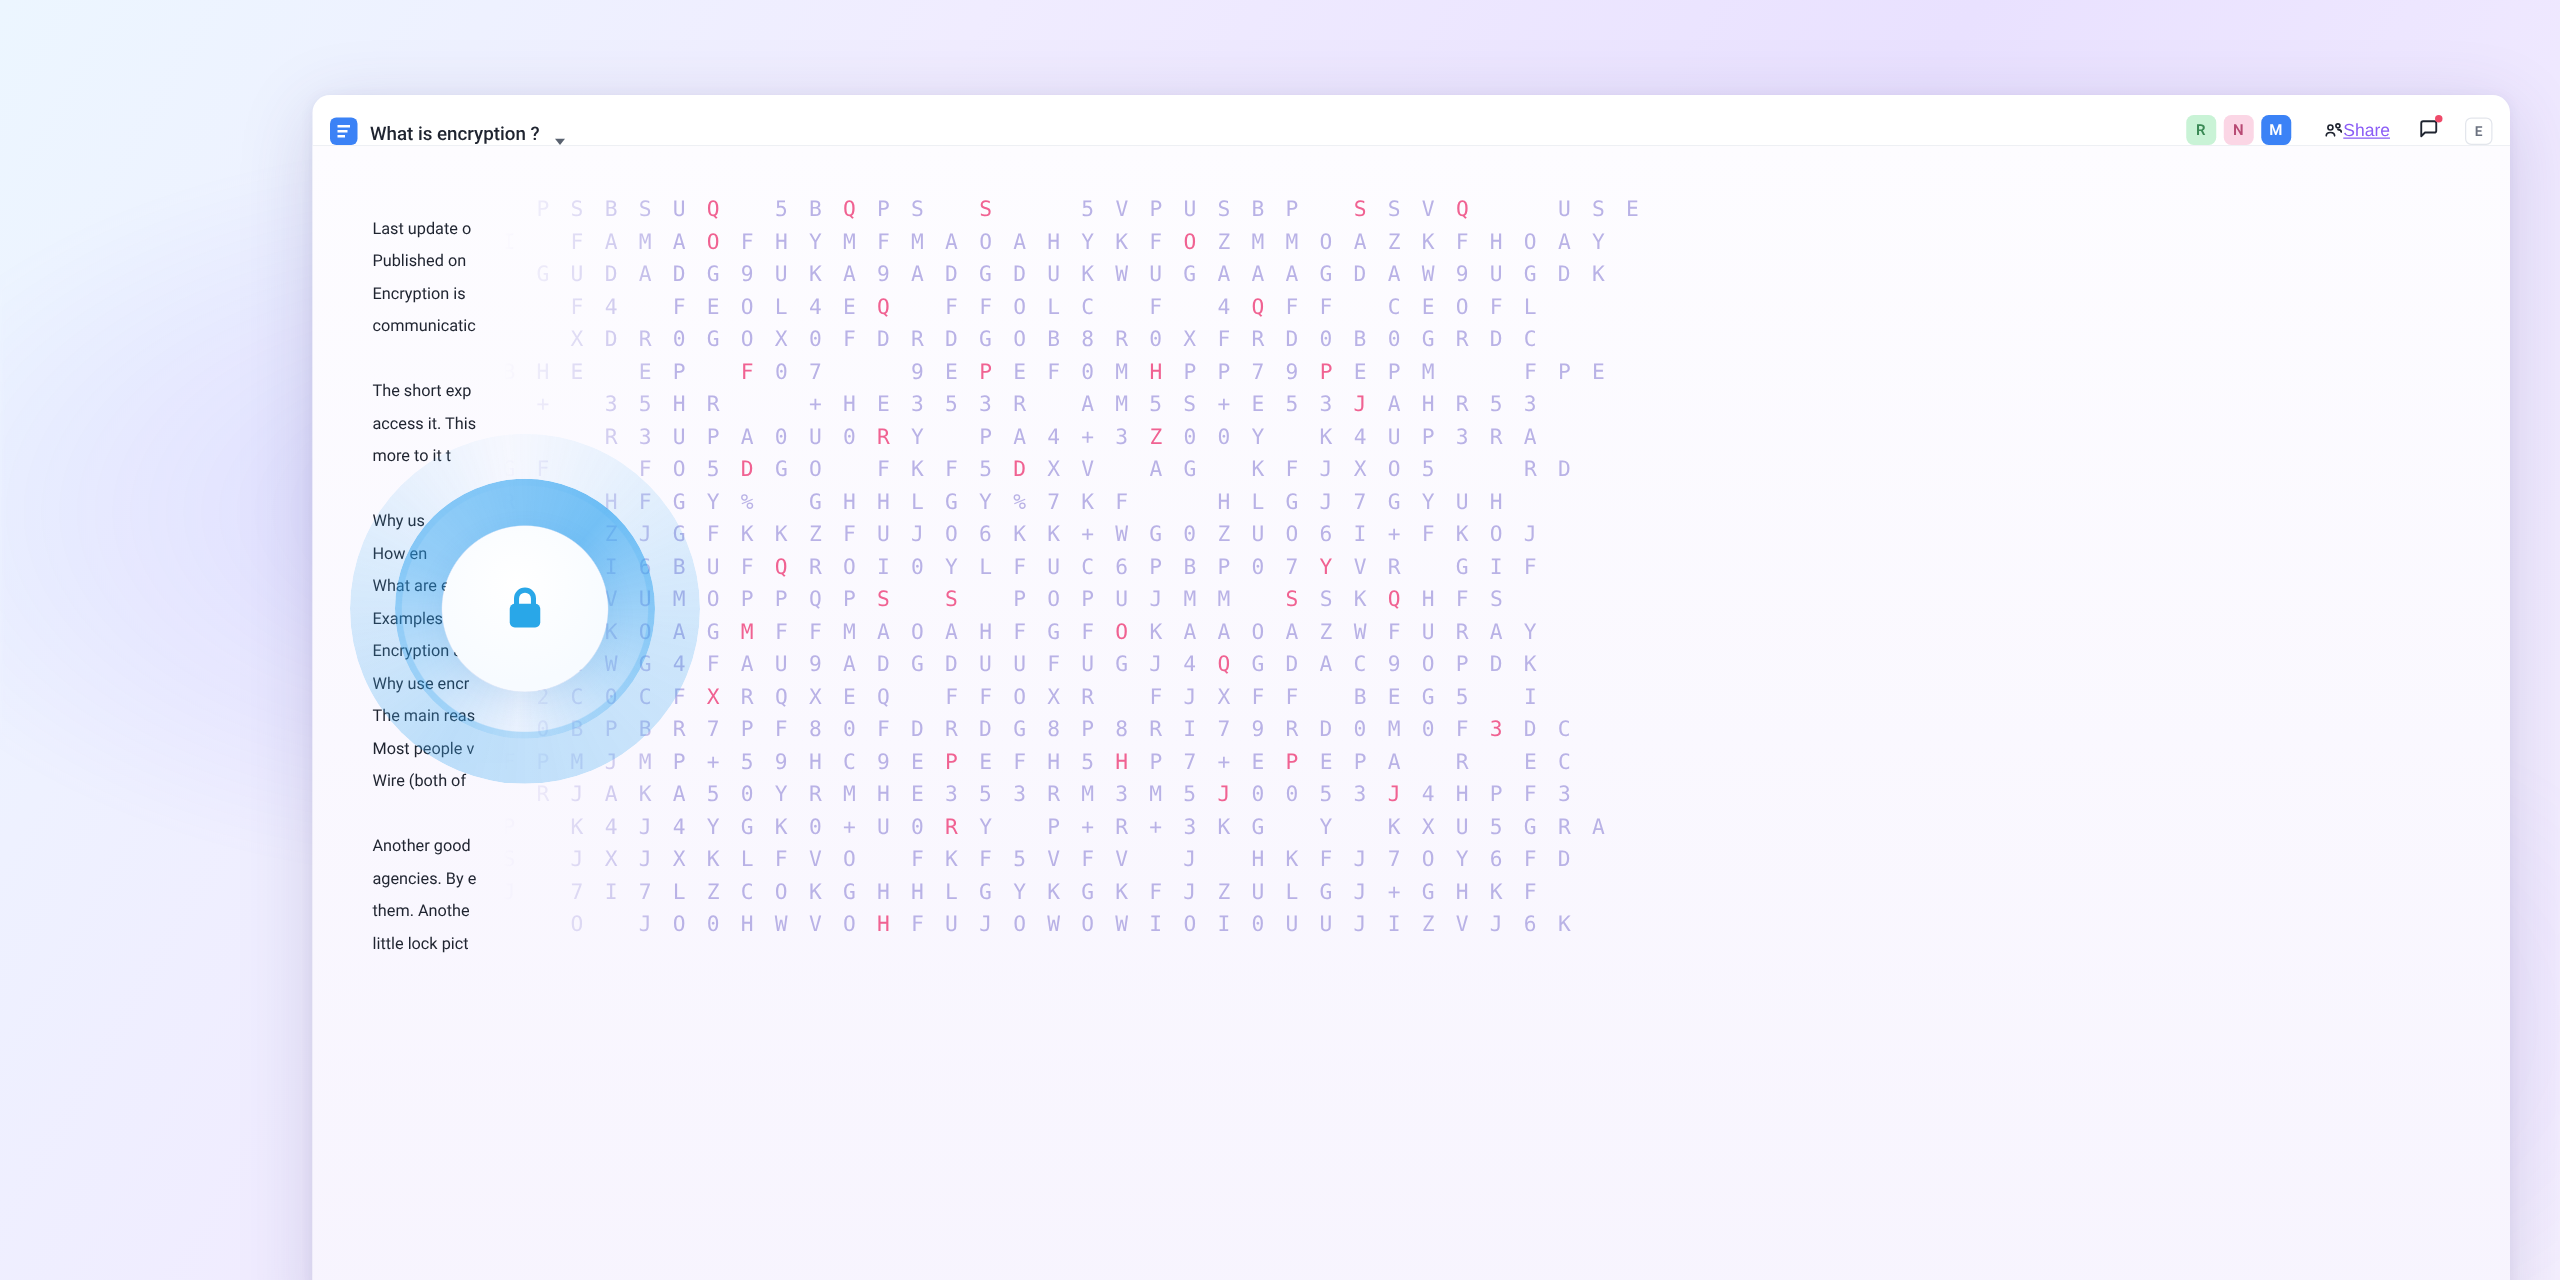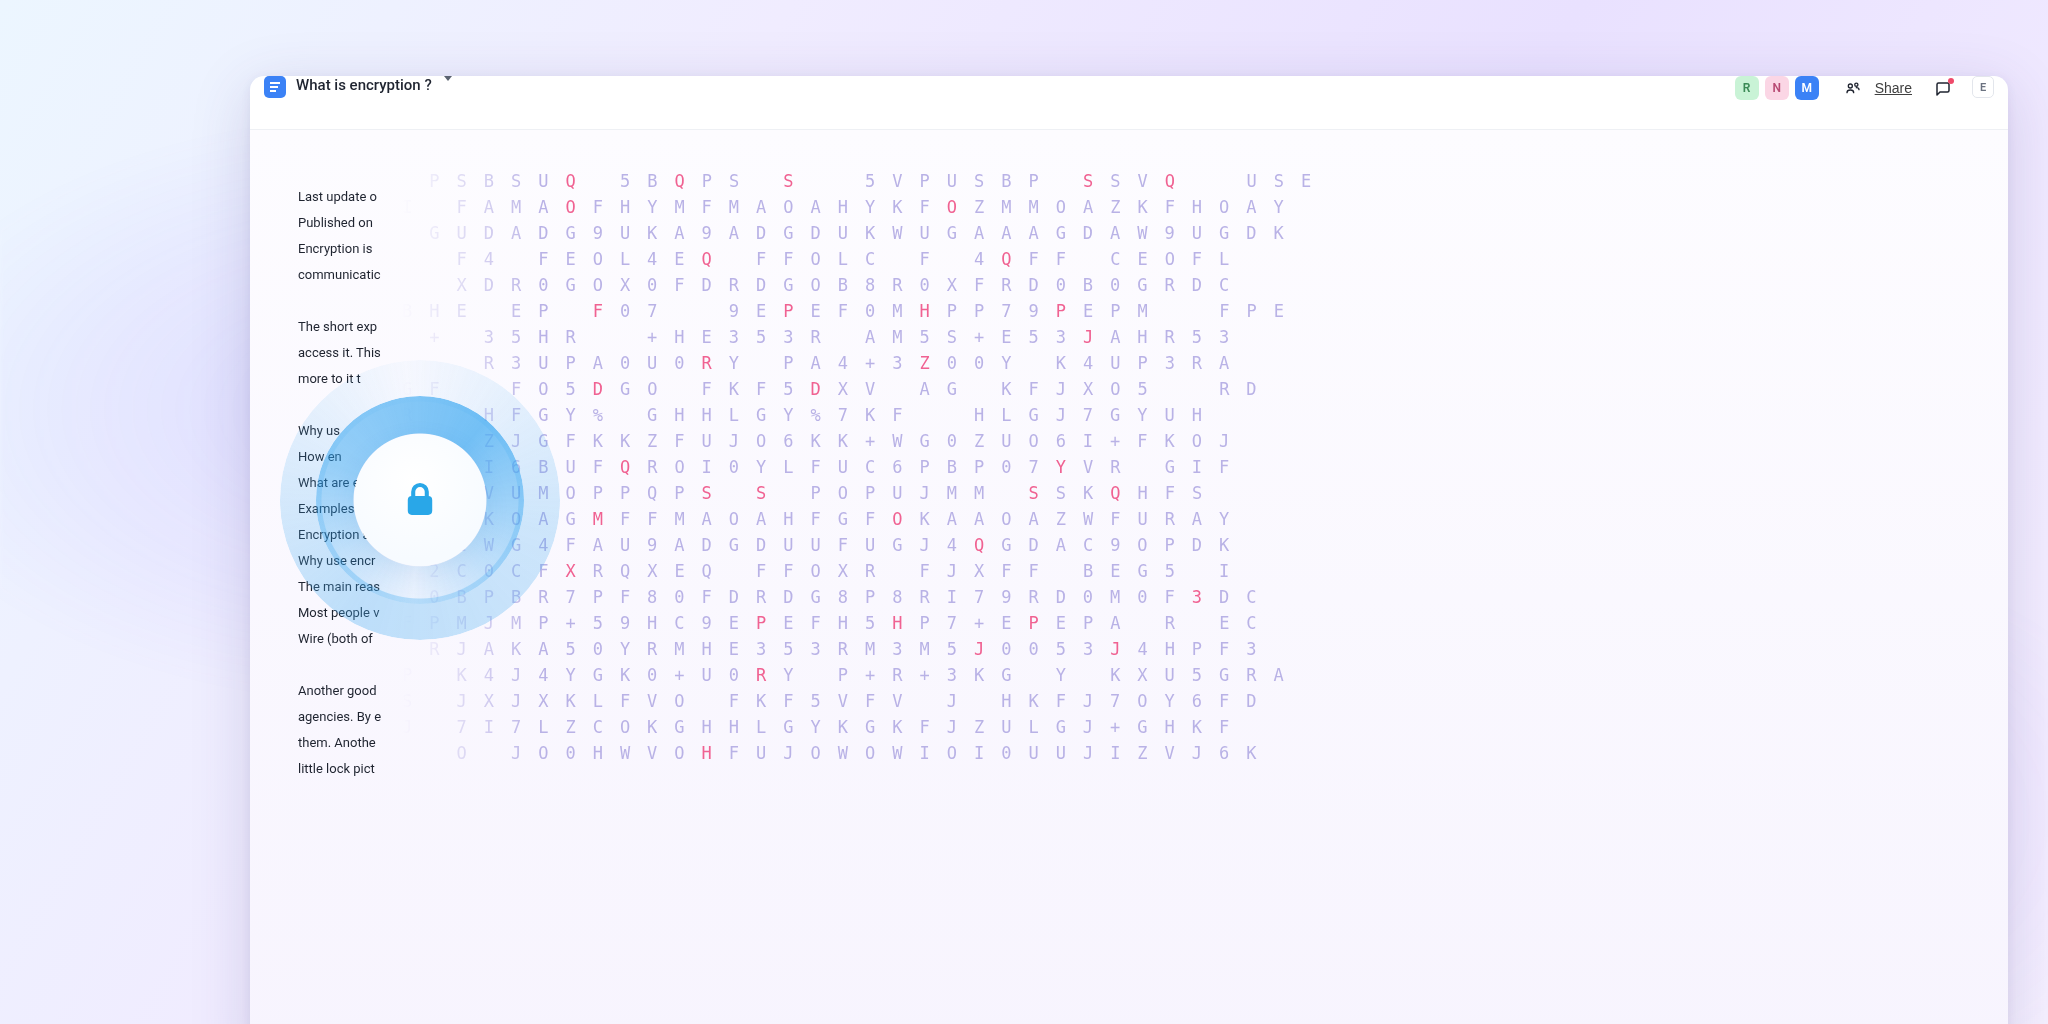--- a/index.html
+++ b/index.html
@@ -26,23 +26,23 @@
     right: 40px;
     bottom: -40px;
     background: #ffffff;
     border-radius: 14px;
     box-shadow: 0 14px 60px rgba(70,60,130,0.18), 0 2px 10px rgba(70,60,130,0.08);
     overflow: hidden;
     display: flex;
     flex-direction: column;
   }
   .titlebar {
-    height: 54px;
+    height: 41px;
     display: flex;
-    align-items: flex-start;
+    align-items: flex-end;
     padding: 0 14px;
     border-bottom: 1px solid #eef0f4;
     gap: 10px;
     flex-shrink: 0;
   }
   .doc-icon {
     width: 22px; height: 22px;
     border-radius: 5px;
     background: #3b82f6;
     display: flex; align-items: center; justify-content: center;
@@ -69,23 +69,23 @@
   }
   .spacer { flex: 1; }
   .avatars { display: flex; gap: 6px; margin-right: 8px; }
   .avatar {
     width: 24px; height: 24px;
     border-radius: 6px;
     display: flex; align-items: center; justify-content: center;
     font-size: 12px; font-weight: 600;
   }
   .share-btn {
-    display: flex; align-items: center; gap: 14px;
+    display: flex; align-items: center; gap: 0;
     background: none; border: none;
-    font-size: 14px; color: #404040;
+    font-size: 14px; color: #8b5cf6;
     padding: 4px 8px; border-radius: 6px;
     cursor: pointer;
     text-decoration: underline;
   }
   .share-icon svg { display: block; }
   .comment-btn {
     position: relative;
     background: none; border: none;
     padding: 4px; border-radius: 6px;
     cursor: pointer;

